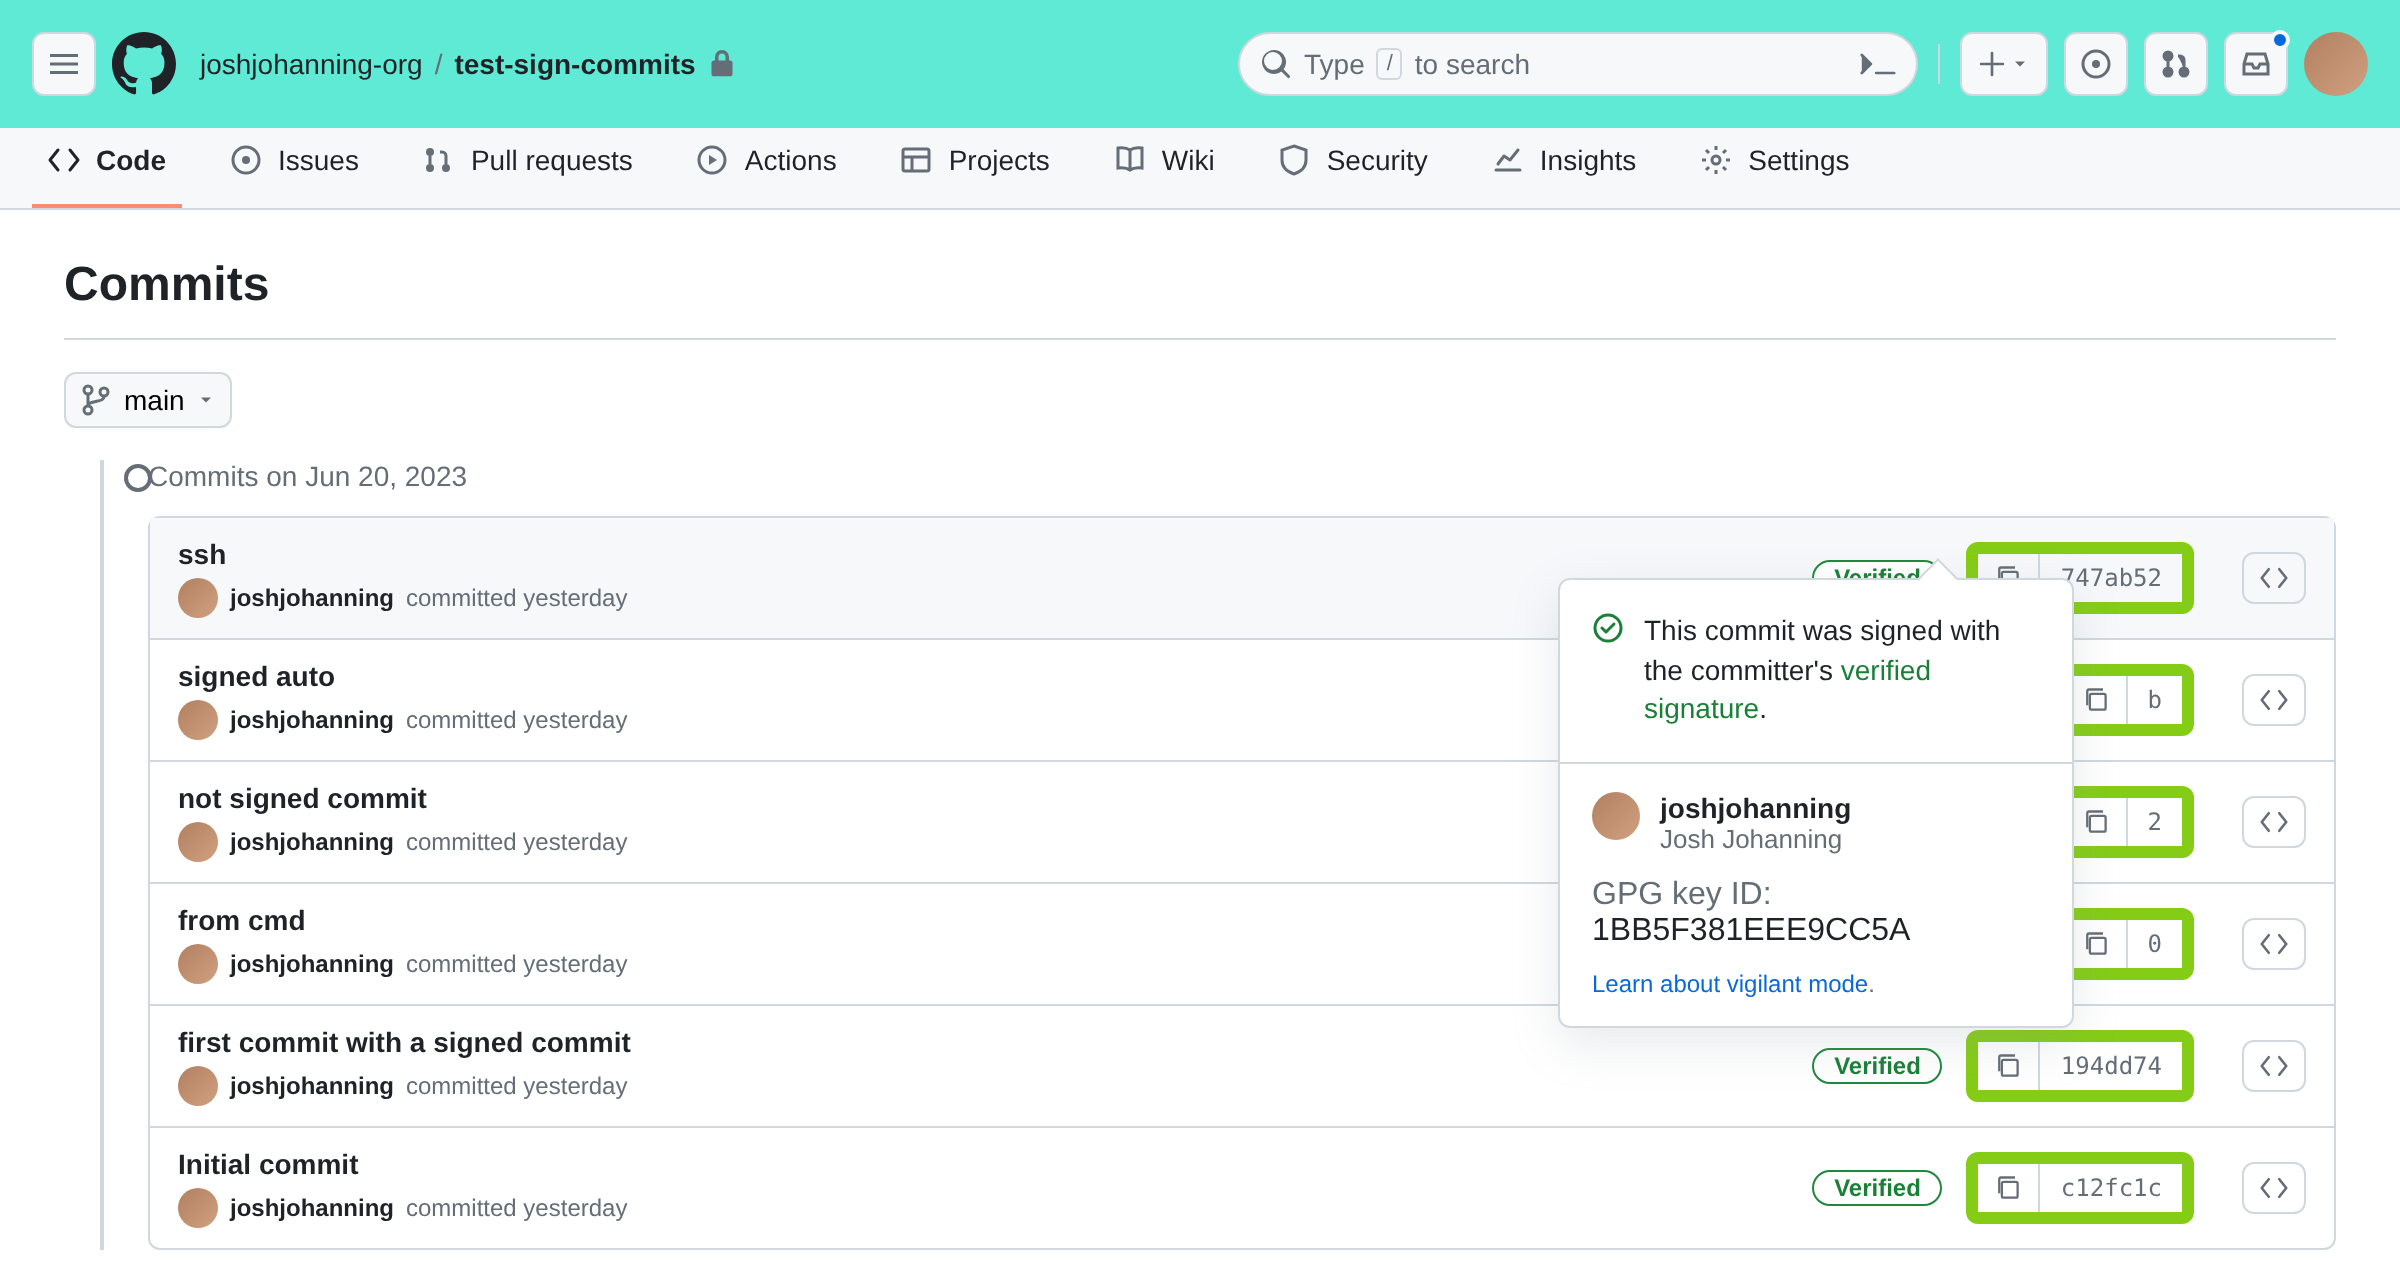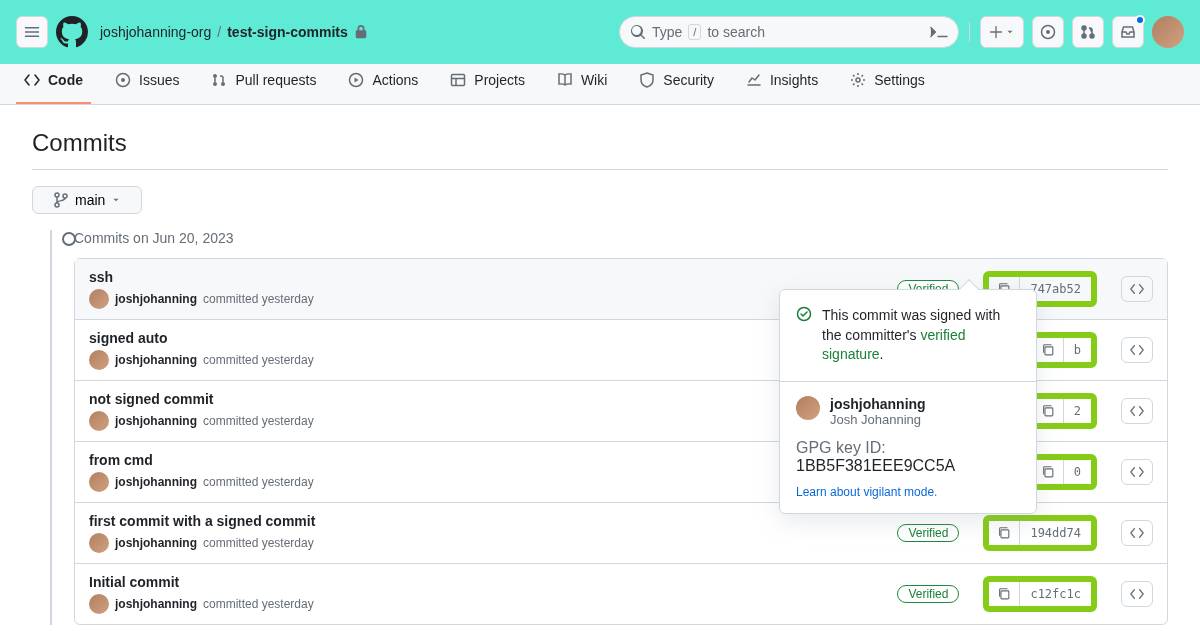--- a/index.html
+++ b/index.html
@@ -110,33 +110,33 @@
 }
 .repo-nav-item.active {
   font-weight: 600;
   border-bottom: 2px solid #fd8c73;
 }
 .main-content {
   padding: 24px 32px;
 }
 .page-title {
   font-size: 24px;
-  font-weight: 400;
+  font-weight: 700;
   margin-bottom: 12px;
 }
 .title-rule {
   border: none;
   border-bottom: 1px solid #d0d7de;
   margin-bottom: 16px;
 }
 .branch-btn {
   display: inline-flex;
   align-items: center;
   gap: 6px;
-  padding: 5px 20px;
+  padding: 5px 7px;
   border: 1px solid #d0d7de;
   border-radius: 6px;
   background: #f6f8fa;
   font-size: 14px;
   font-weight: 500;
   cursor: pointer;
 }
 .timeline {
   margin-top: 16px;
   position: relative;
@@ -196,23 +196,23 @@
 .commit-meta .author {
   color: #1f2328;
   font-weight: 600;
 }
 .verified-badge {
   border: 1px solid #1f883d;
   color: #1a7f37;
   border-radius: 999px;
   padding: 1px 10px;
   font-size: 12px;
-  font-weight: 400;
+  font-weight: 700;
   background: #fff;
-  margin-right: 24px;
+  margin-right: 12px;
   cursor: pointer;
 }
 .sha-group {
   display: flex;
   align-items: flex-start;
   border: 6px solid #84cc16;
   border-radius: 6px;
   overflow: hidden;
   margin-right: 24px;
 }

